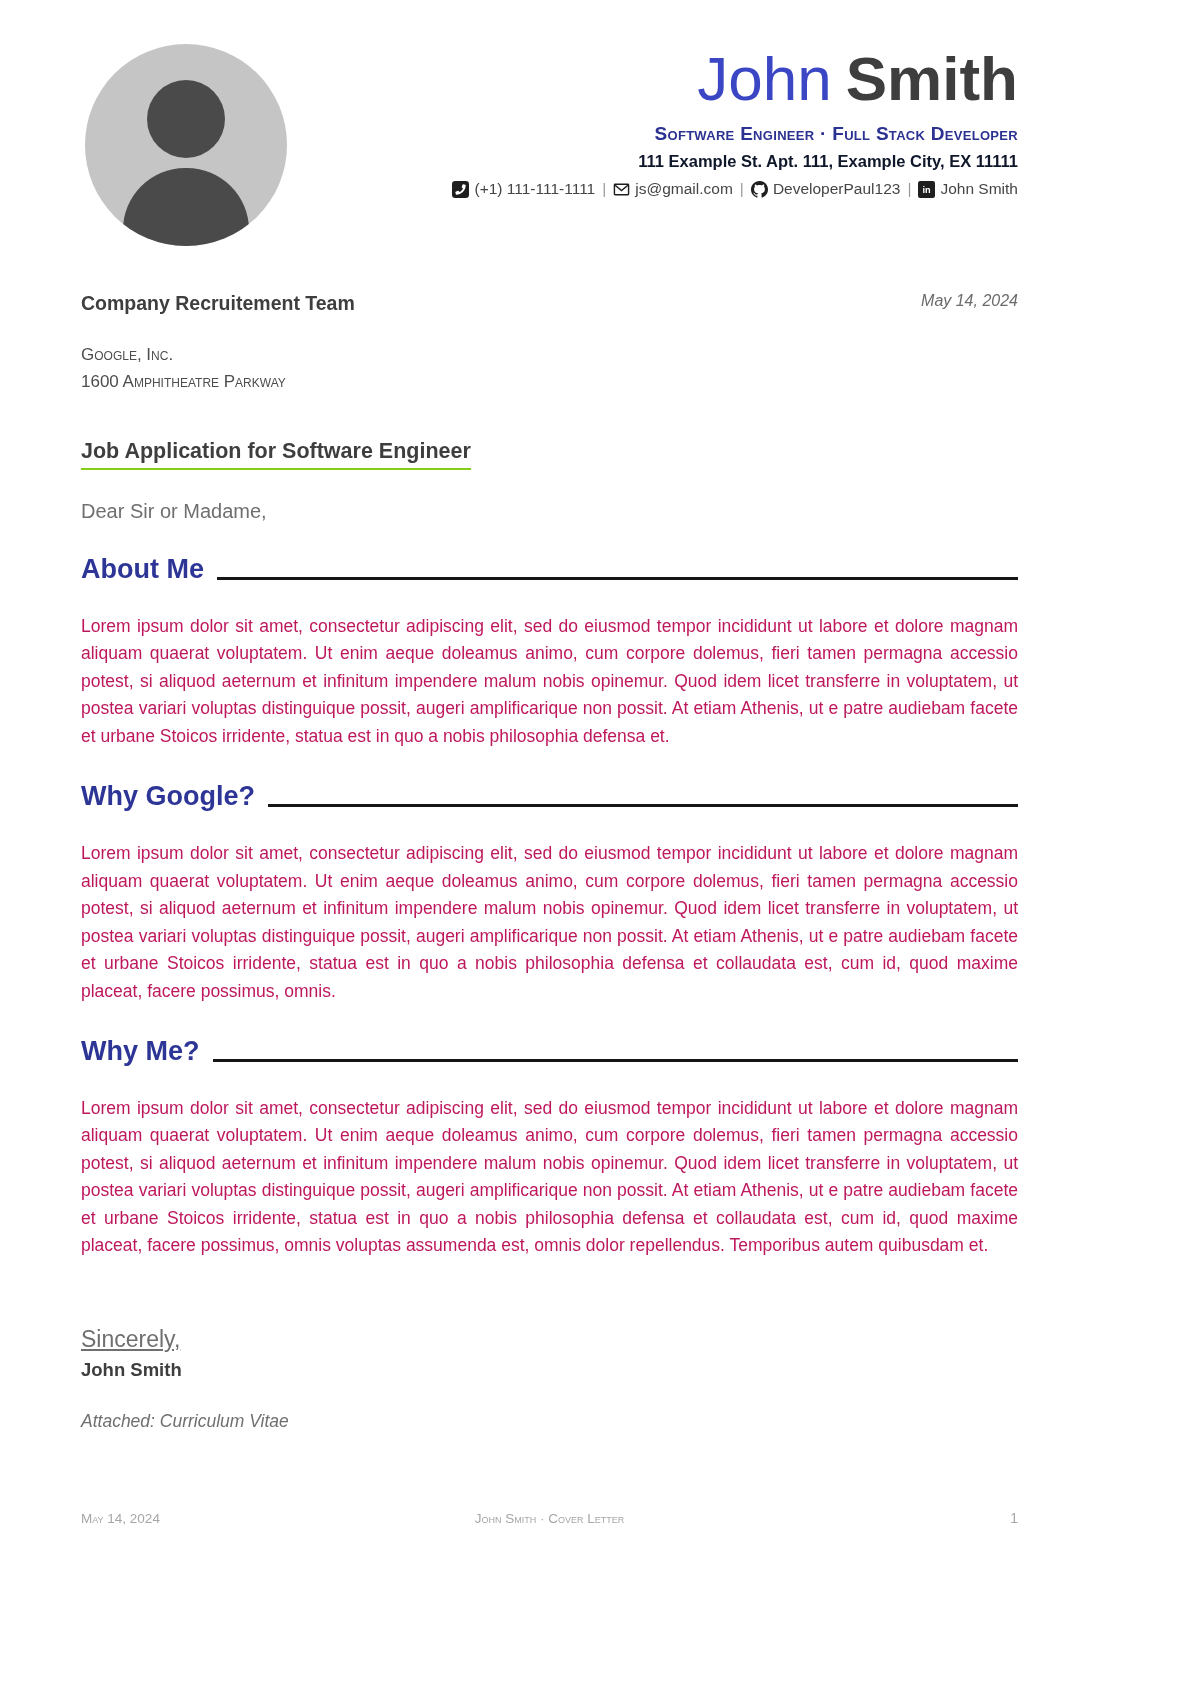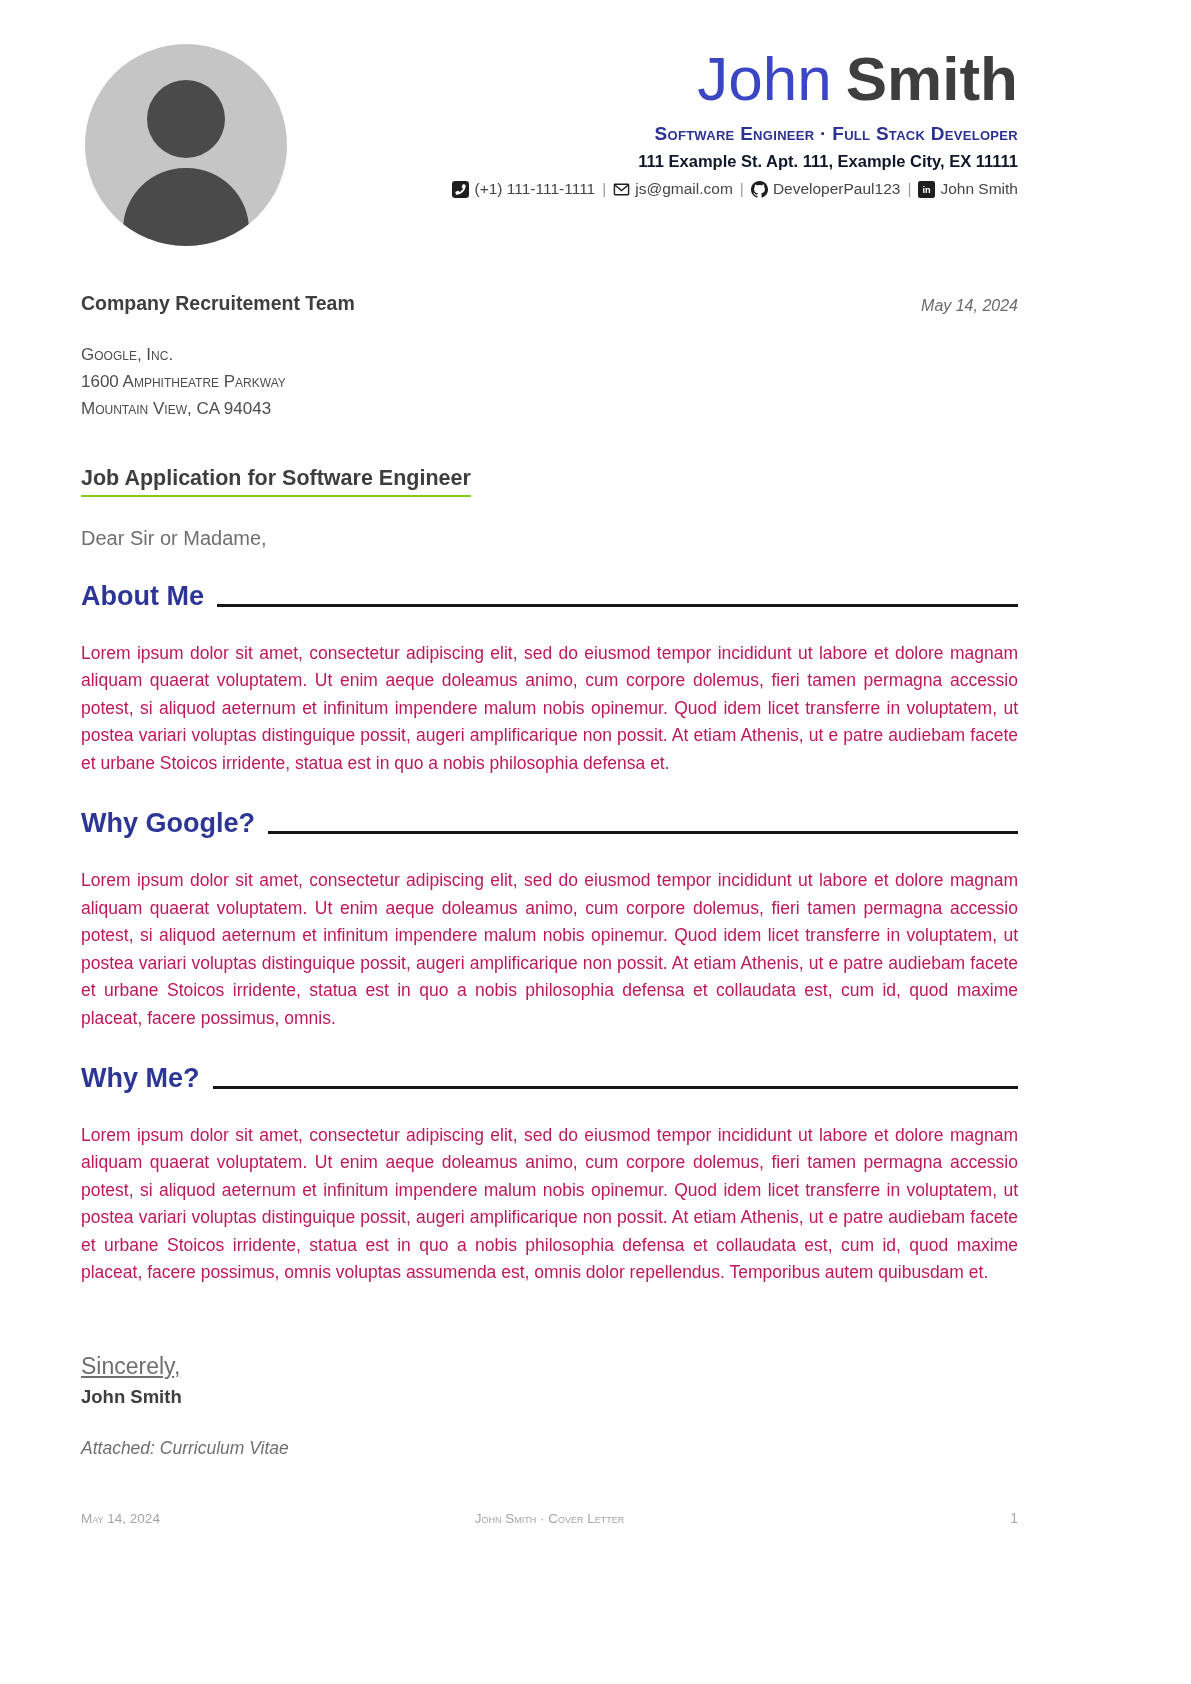--- a/index.html
+++ b/index.html
@@ -33,21 +33,21 @@
   .contacts {
     margin-top: 9px; display: flex; justify-content: flex-end; align-items: center;
     gap: 7px; color: #454545; font-size: 15.5px;
   }
   .contact-item { display: inline-flex; align-items: center; gap: 5px; }
   .contact-item svg { width: 17px; height: 17px; display: block; }
   .sep { color: #9a9a9a; }
 
   
   .recipient-row {
-    display: flex; justify-content: space-between; align-items: flex-end;
+    display: flex; justify-content: space-between; align-items: flex-start;
     margin: 46px 81px 0;
   }
   .team { font-size: 19.5px; font-weight: 700; color: #3e3e3e; }
   .date { font-style: italic; color: #6b6b6b; font-size: 16px; }
 
   .company-block {
     margin: 26px 81px 0;
     color: #4d4d4d; font-variant: small-caps; font-size: 17px; line-height: 27px;
   }
 
@@ -139,21 +139,20 @@
     </div>
   </div>
 
   <div class="recipient-row">
     <div class="team">Company Recruitement Team</div>
     <div class="date">May 14, 2024</div>
   </div>
   <div class="company-block">
     <div>Google, Inc.</div>
     <div>1600 Amphitheatre Parkway</div>
-    <div>Mountain View, CA 94043</div>
   </div>
 
   <div class="subject-wrap">
     <span class="subject">Job Application for Software Engineer</span>
   </div>
   <div class="greeting">Dear Sir or Madame,</div>
 
   <div class="section">
     <div class="section-head">
       <h2>About Me</h2>

